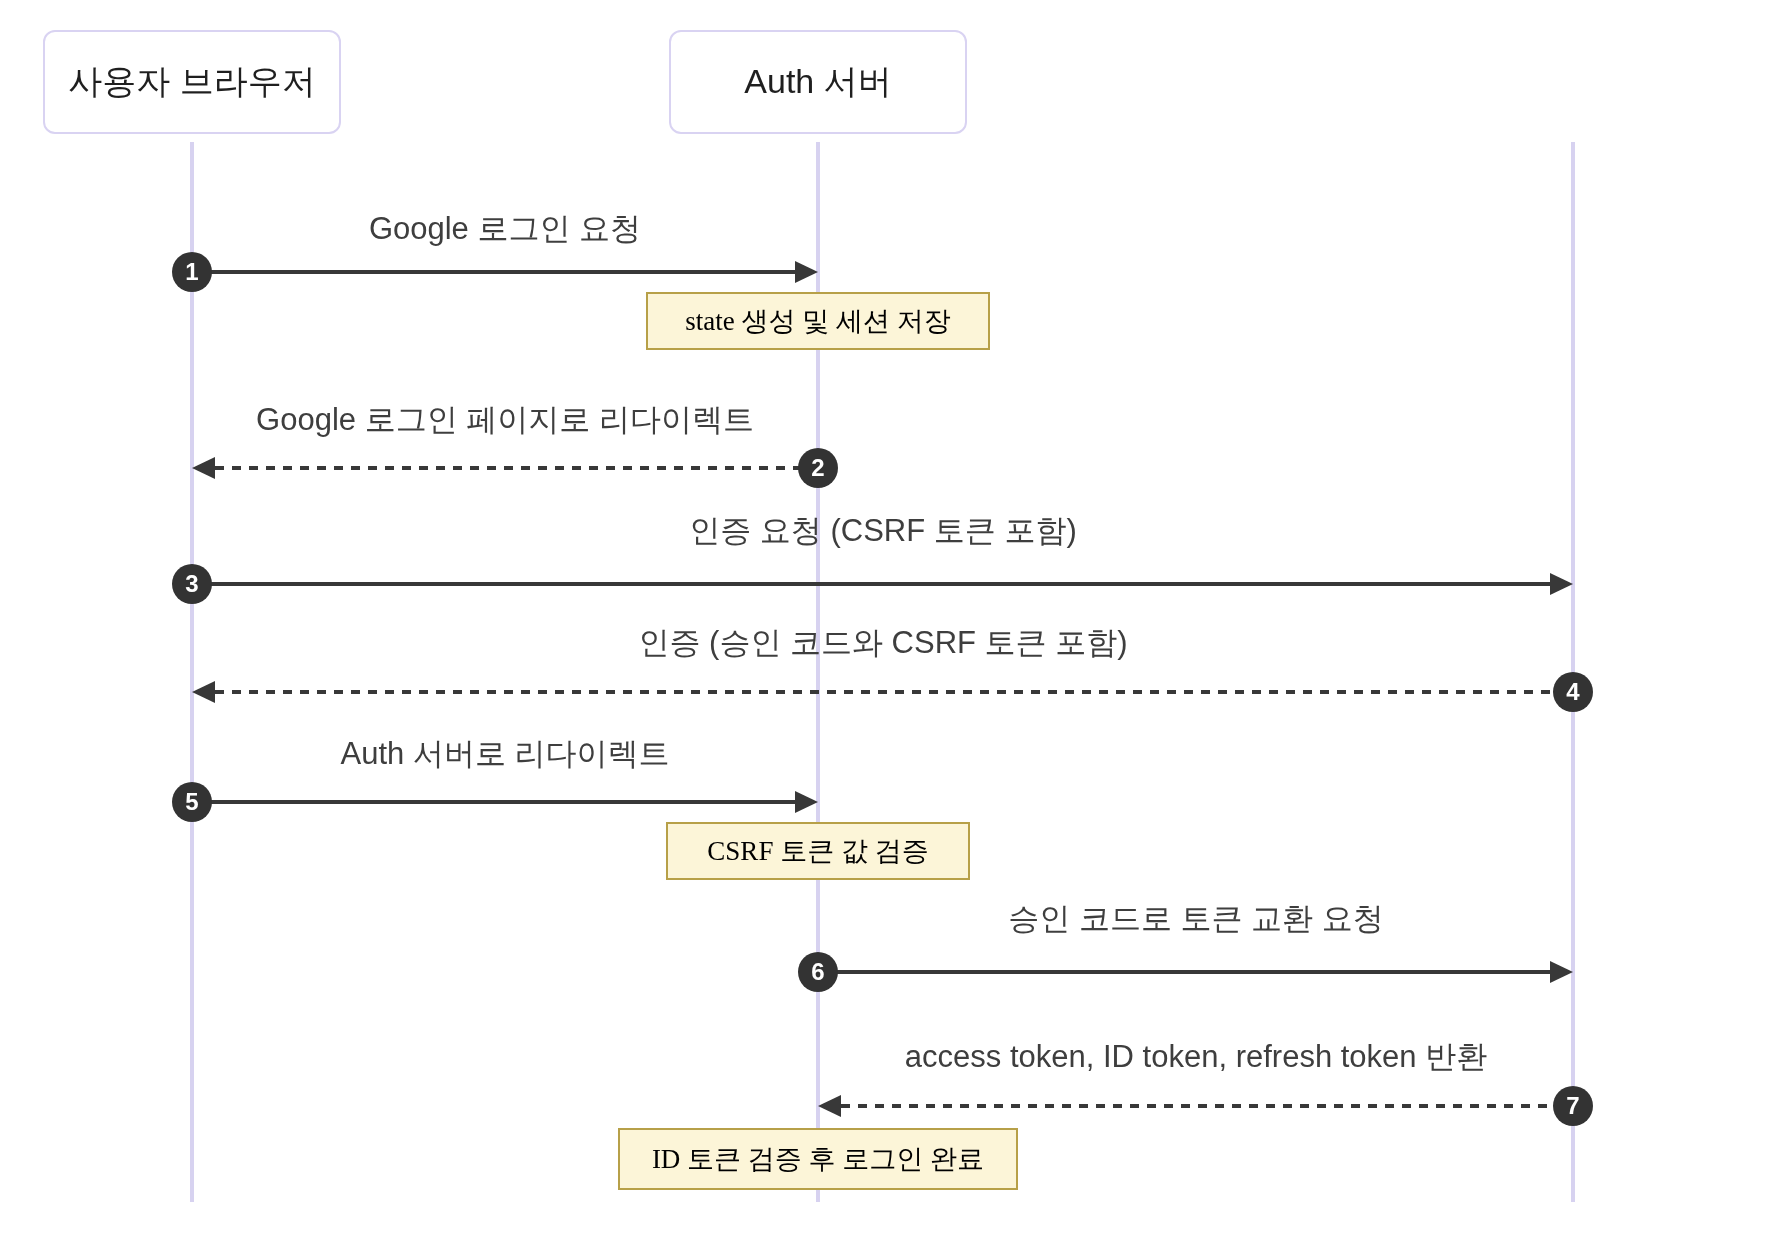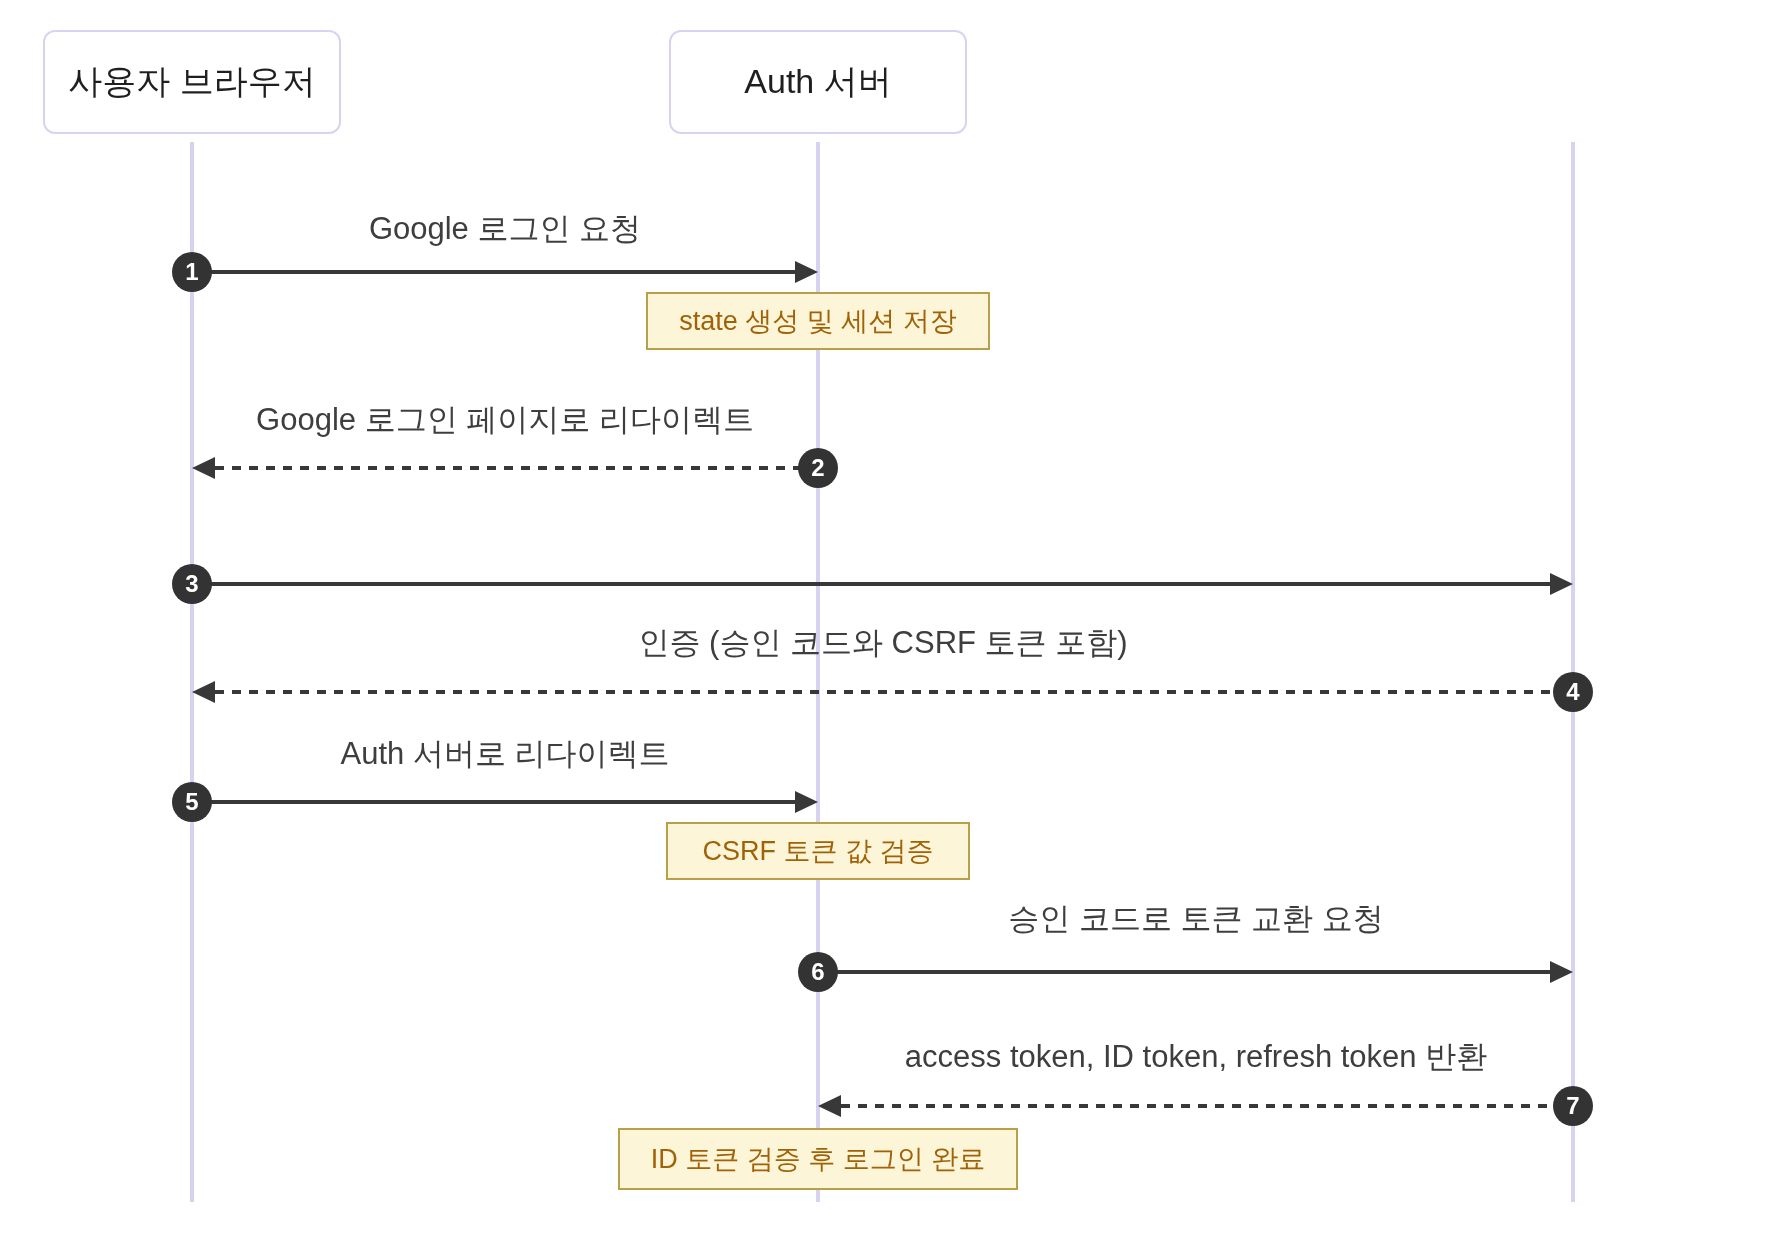--- a/index.html
+++ b/index.html
@@ -34,21 +34,21 @@
   }
   .seq{
     position:absolute;width:40px;height:40px;border-radius:50%;background:#333333;
     color:#ffffff;display:flex;align-items:center;justify-content:center;
     font-size:24px;font-weight:bold;
   }
   .note{
     position:absolute;transform:translateX(-50%);box-sizing:border-box;
     background:#fcf5d8;border:2px solid #b7a048;
     display:flex;align-items:center;justify-content:center;
-    font-size:27px;color:#a16207;white-space:nowrap;
+    font-size:27px;color:#000000;white-space:nowrap;font-family:Liberation Serif, serif;
   }
 </style>
 </head>
 <body>
 
 <div class="stage">
 
   <div class="lifeline" style="left:190px;"></div>
   <div class="lifeline" style="left:816px;"></div>
   <div class="lifeline" style="left:1571px;"></div>
@@ -67,20 +67,21 @@
 
   <div class="note" style="left:818px;top:292px;width:344px;height:58px;">
     <span>state 생성 및 세션 저장</span>
   </div>
 
   <div class="msg-label" style="left:505px;top:401px;">Google 로그인 페이지로 리다이렉트</div>
   <div class="head-l" style="left:192px;top:457px;"></div>
   <div class="line dashed" style="left:215px;top:466px;width:603px;"></div>
   <div class="seq" style="left:798px;top:448px;">2</div>
 
+  <div class="msg-label" style="left:883px;top:512px;">인증 요청 (CSRF 토큰 포함)</div>
   <div class="line" style="left:192px;top:582px;width:1358px;"></div>
   <div class="head-r" style="left:1550px;top:573px;"></div>
   <div class="seq" style="left:172px;top:564px;">3</div>
 
   <div class="msg-label" style="left:883px;top:624px;">인증 (승인 코드와 CSRF 토큰 포함)</div>
   <div class="head-l" style="left:192px;top:681px;"></div>
   <div class="line dashed" style="left:215px;top:690px;width:1358px;"></div>
   <div class="seq" style="left:1553px;top:672px;">4</div>
 
   <div class="msg-label" style="left:505px;top:735px;">Auth 서버로 리다이렉트</div>

